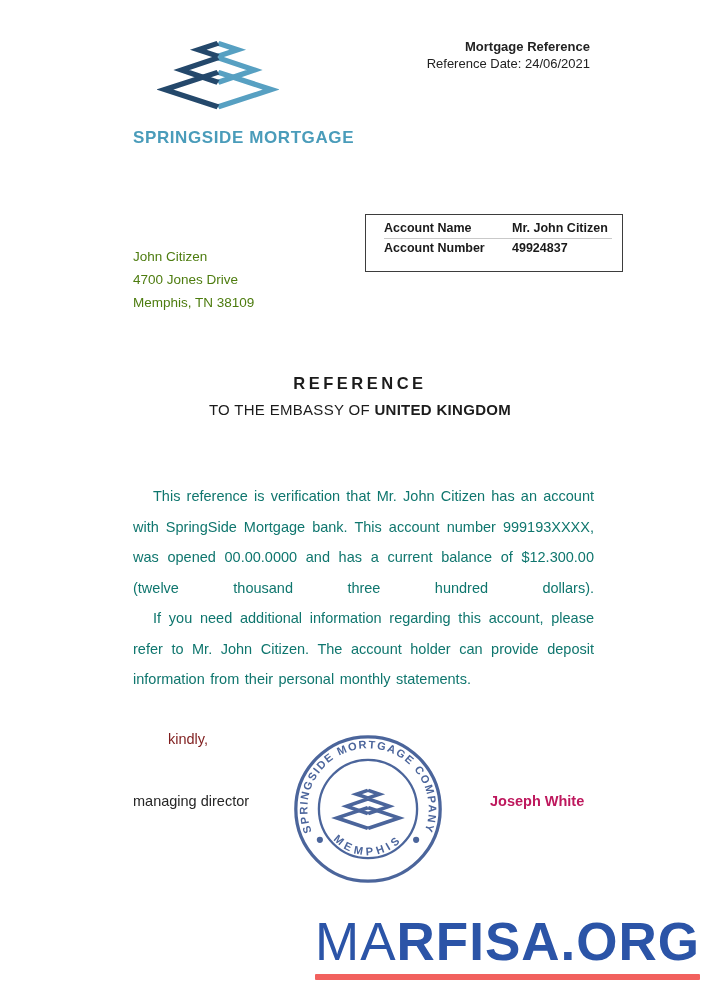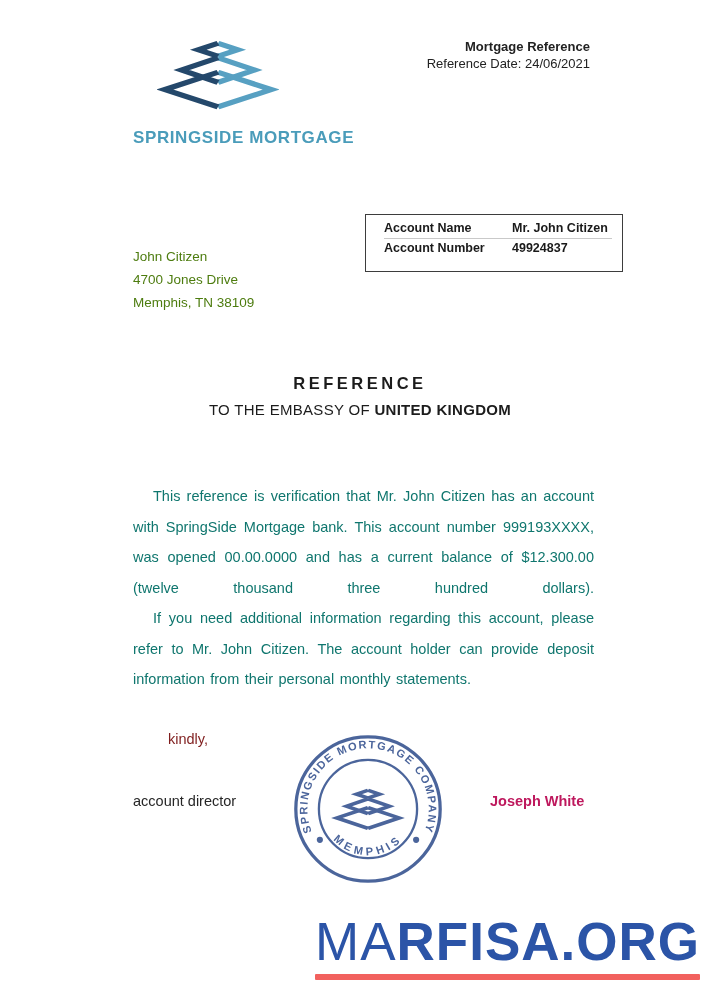--- a/index.html
+++ b/index.html
@@ -178,21 +178,21 @@
     <div class="main">REFERENCE</div>
     <div class="sub"><span>TO THE EMBASSY OF </span><span class="bold-part">UNITED KINGDOM</span></div>
   </div>
 
   <div class="letter-body">
     <p class="full-justify">This reference is verification that Mr. John Citizen has an account with SpringSide Mortgage bank. This account number 999193XXXX, was opened 00.00.0000 and has a current balance of $12.300.00 (twelve thousand three hundred dollars).</p>
     <p>If you need additional information regarding this account, please refer to Mr. John Citizen. The account holder can provide deposit information from their personal monthly statements.</p>
   </div>
 
   <div class="sig-closing">kindly,</div>
-  <div class="sig-role">account director</div>
+  <div class="sig-role">managing director</div>
   <div class="sig-name">Joseph White</div>
 
   <svg class="stamp" width="154" height="154" viewBox="0 0 160 160" fill="none">
     <defs>
       <path id="arcTop" d="M 20.8 101.5 A 63 63 0 1 1 139.2 101.5"></path>
       <path id="arcBottom" d="M 40.7 107.5 A 48 48 0 0 0 119.3 107.5"></path>
     </defs>
     <circle cx="80" cy="80" r="75" stroke="#33508e" stroke-width="3.4"></circle>
     <circle cx="80" cy="80" r="51" stroke="#33508e" stroke-width="2.4"></circle>
     <text font-size="11.5" letter-spacing="1.6" fill="#33508e">

